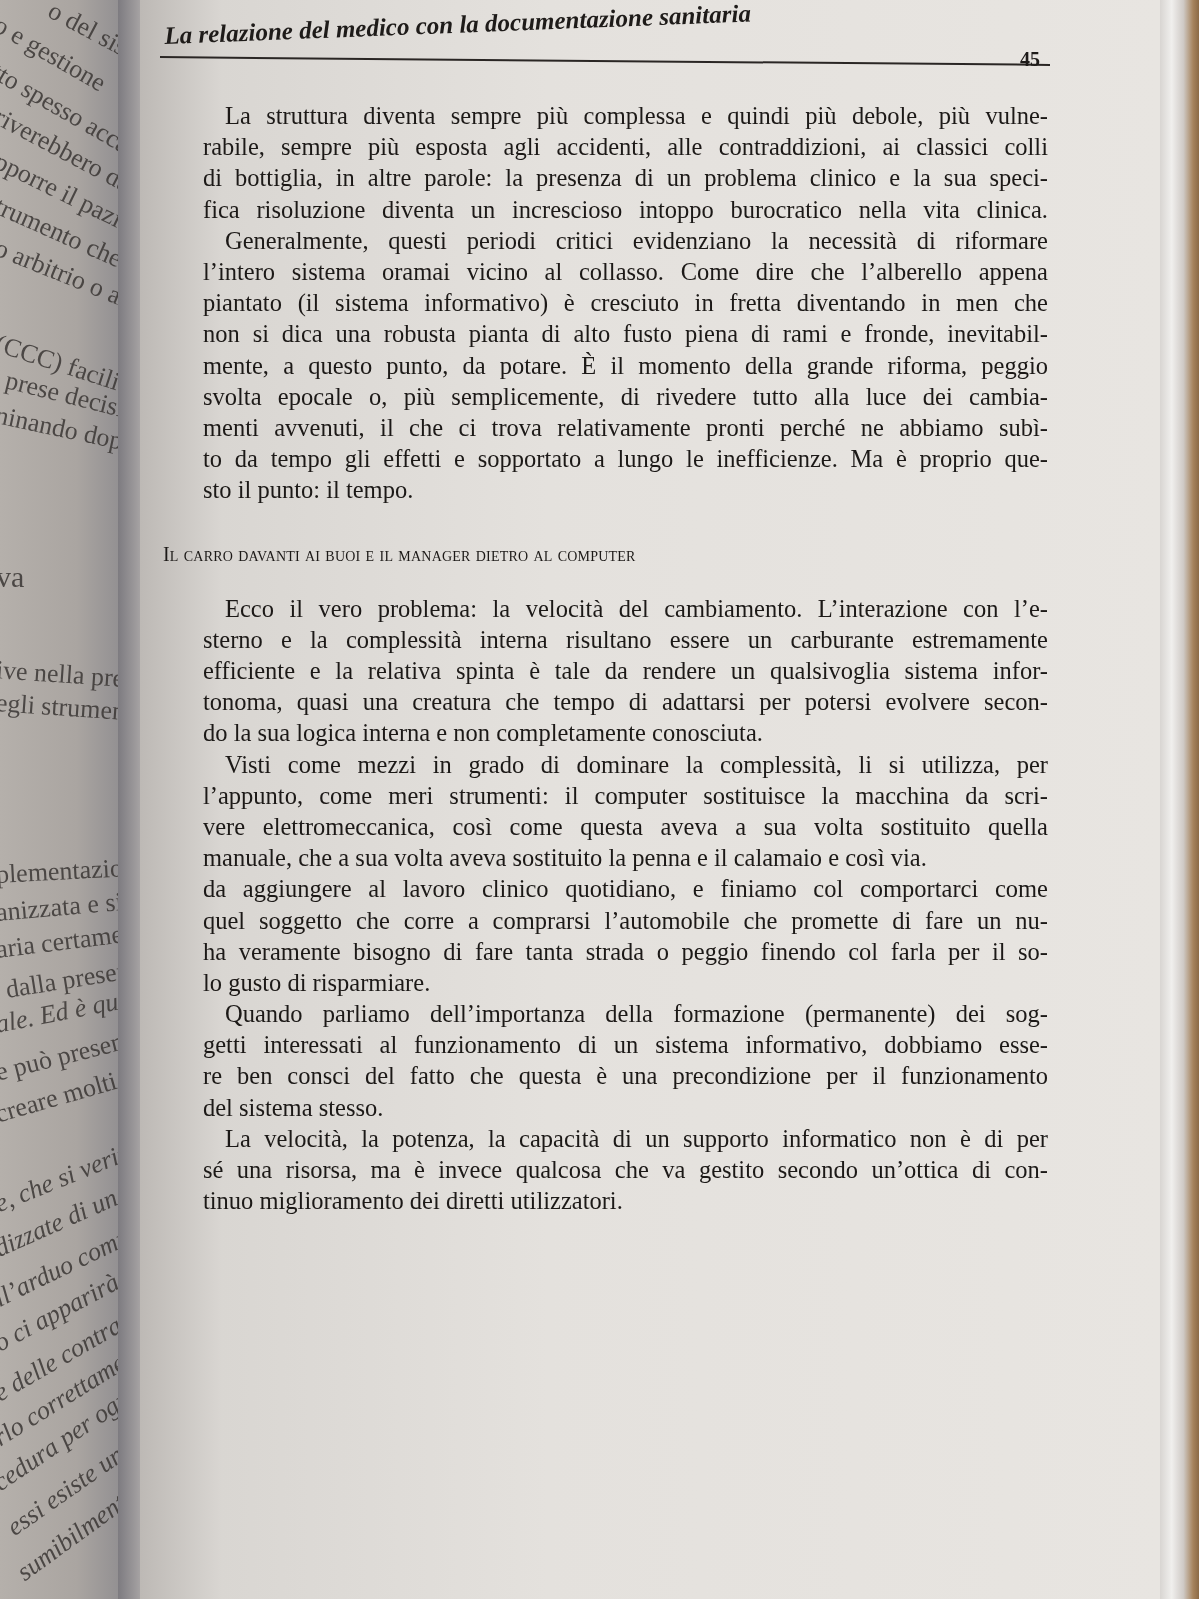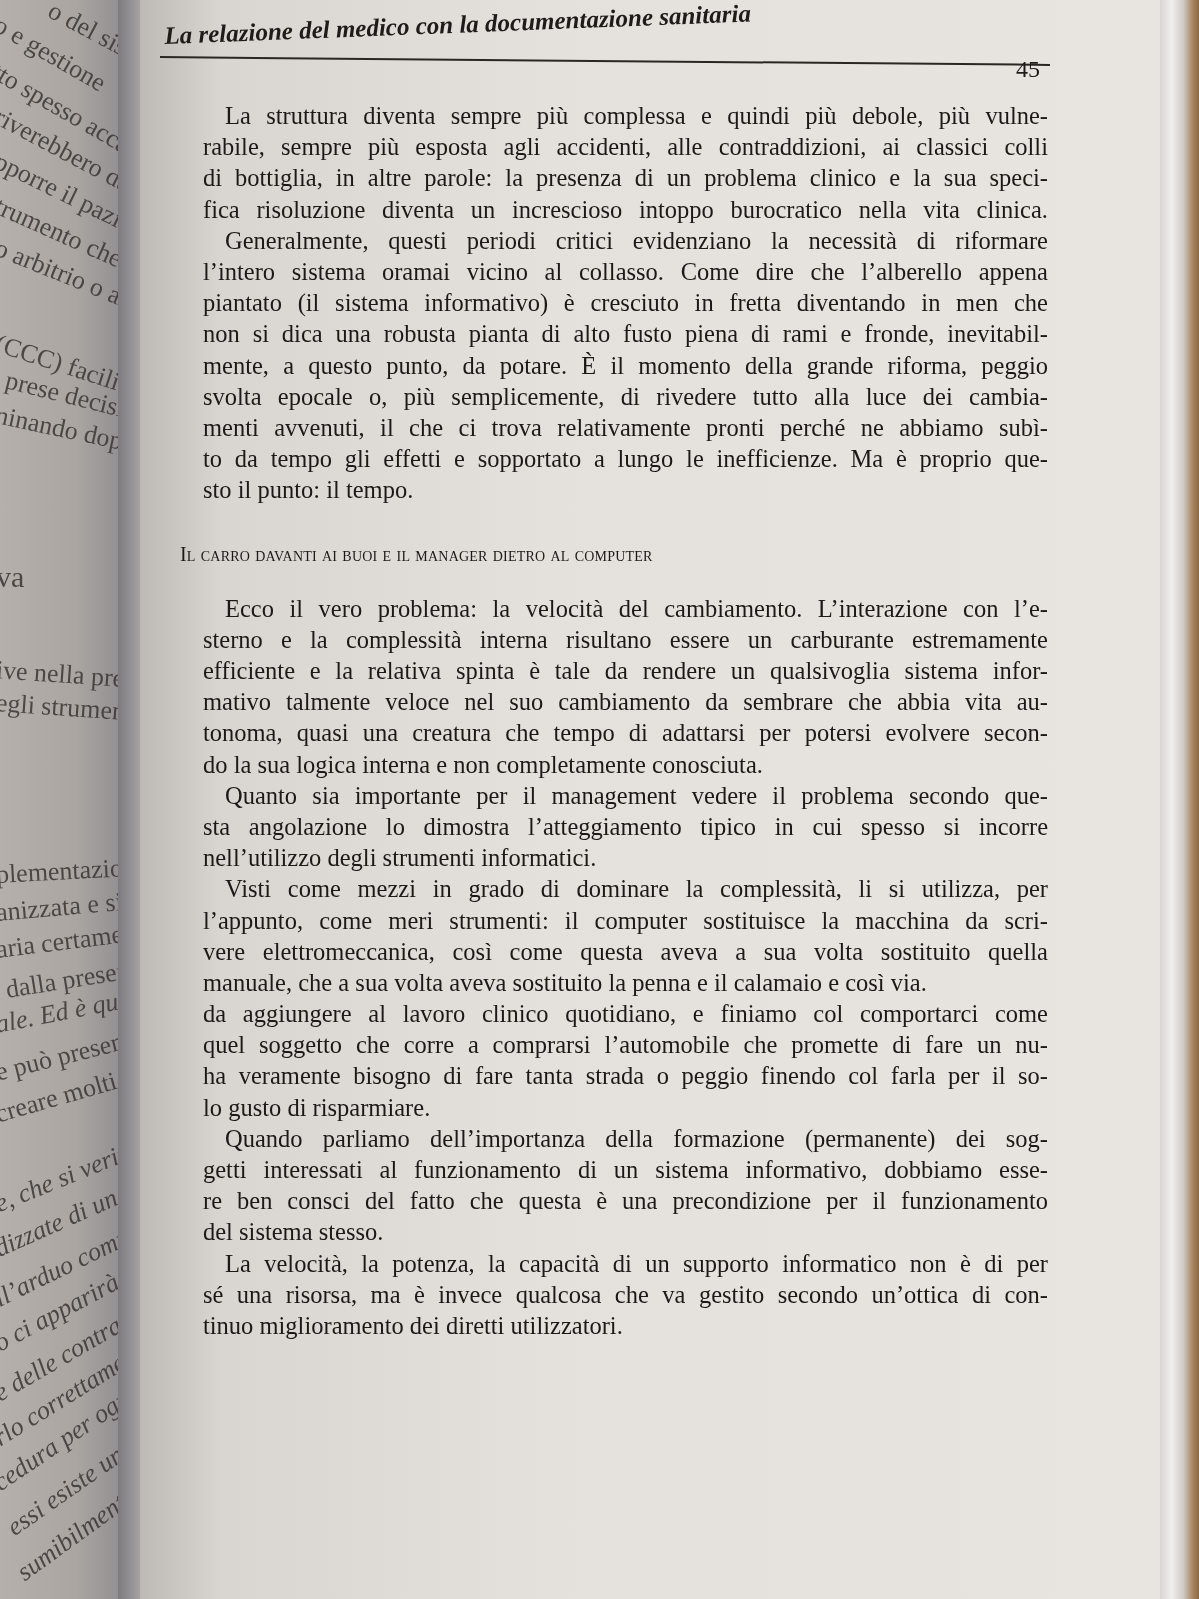--- a/index.html
+++ b/index.html
@@ -38,35 +38,35 @@
     position: absolute; left: 5px; top: 10px;
     font-style: italic; font-weight: bold; font-size: 25px; color: #1e1b19;
     transform: rotate(-2.2deg); transform-origin: left bottom;
     white-space: nowrap;
   }
   .header-rule {
     position: absolute; left: 0; top: 48px; width: 890px; height: 2px;
     background: #2a2624; transform: rotate(0.5deg);
   }
   .page-number {
-    position: absolute; right: 10px; top: 44px;
-    font-weight: normal; font-size: 24px; color: #1e1b19;
+    position: absolute; right: 10px; top: 36px;
+    font-weight: bold; font-size: 20px; color: #1e1b19;
   }
   .text-block {
     position: absolute; left: 163px; top: 100px; width: 885px;
     color: #1c1917; font-size: 24.5px; line-height: 31.2px;
   }
   .line {
     display: block; white-space: nowrap; text-align: justify;
     text-align-last: justify; height: 31.2px; overflow: visible; margin-left: 40px;
   }
   .line.last { text-align-last: left; font-family: Liberation Serif, serif; }
   .line.indent { padding-left: 22px; }
   .section-heading {
-    display: block; margin: 34px 0 22px 17px; font-size: 20px;
+    display: block; margin: 34px 0 22px 0; font-size: 20px;
     font-variant: small-caps; letter-spacing: 0.2px; color: #1c1917;
   }
 </style>
 </head>
 <body>
 
 <div class="left-page">
   <div class="left-line" style="left:50px;top:-6px;transform:rotate(28deg)">o del sistema</div>
   <div class="left-line" style="left:-4px;top:8px;transform:rotate(30deg)">o e gestione</div>
   <div class="left-line" style="left:-6px;top:55px;transform:rotate(30deg)">tto spesso accade</div>
@@ -127,28 +127,22 @@
     <span class="line">to da tempo gli effetti e sopportato a lungo le inefficienze. Ma è proprio que-</span>
     <span class="line last">sto il punto: il tempo.</span>
   </div>
 
   <div class="section-heading">Il carro davanti ai buoi e il manager dietro al computer</div>
 
   <div>
     <span class="line indent">Ecco il vero problema: la velocità del cambiamento. L’interazione con l’e-</span>
     <span class="line">sterno e la complessità interna risultano essere un carburante estremamente</span>
     <span class="line">efficiente e la relativa spinta è tale da rendere un qualsivoglia sistema infor-</span>
-    <span class="line">mativo talmente veloce nel suo cambiamento da sembrare che abbia vita au-</span>
     <span class="line">tonoma, quasi una creatura che tempo di adattarsi per potersi evolvere secon-</span>
     <span class="line last">do la sua logica interna e non completamente conosciuta.</span>
-  </div>
-  <div>
-    <span class="line indent">Quanto sia importante per il management vedere il problema secondo que-</span>
-    <span class="line">sta angolazione lo dimostra l’atteggiamento tipico in cui spesso si incorre</span>
-    <span class="line last">nell’utilizzo degli strumenti informatici.</span>
   </div>
   <div>
     <span class="line indent">Visti come mezzi in grado di dominare la complessità, li si utilizza, per</span>
     <span class="line">l’appunto, come meri strumenti: il computer sostituisce la macchina da scri-</span>
     <span class="line">vere elettromeccanica, così come questa aveva a sua volta sostituito quella</span>
     <span class="line last">manuale, che a sua volta aveva sostituito la penna e il calamaio e così via.</span>
   </div>
   <div>
     <span class="line">da aggiungere al lavoro clinico quotidiano, e finiamo col comportarci come</span>
     <span class="line">quel soggetto che corre a comprarsi l’automobile che promette di fare un nu-</span>

